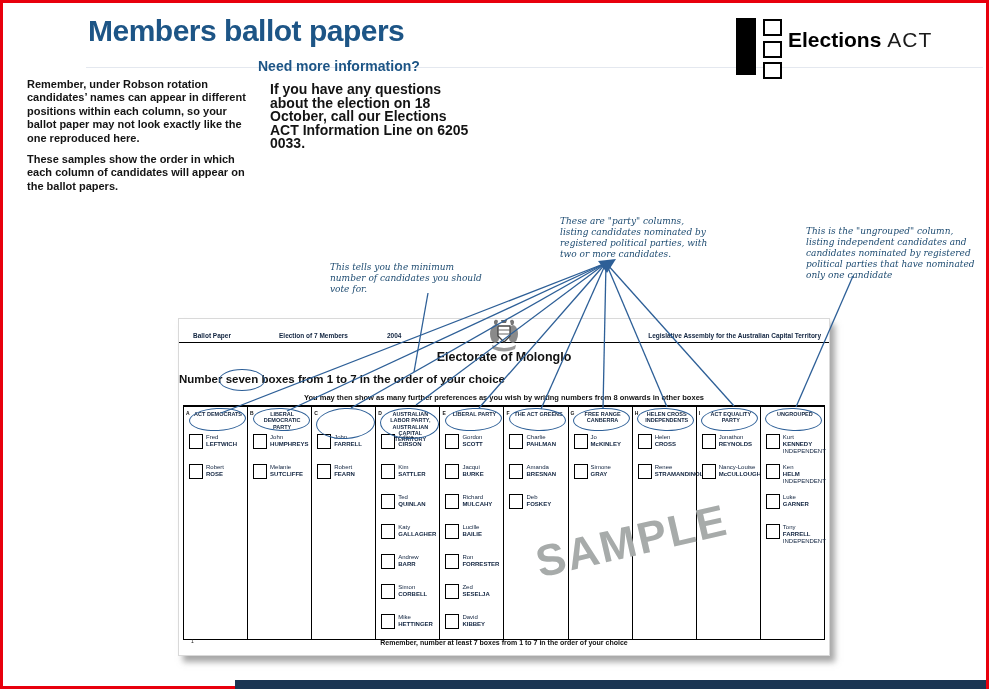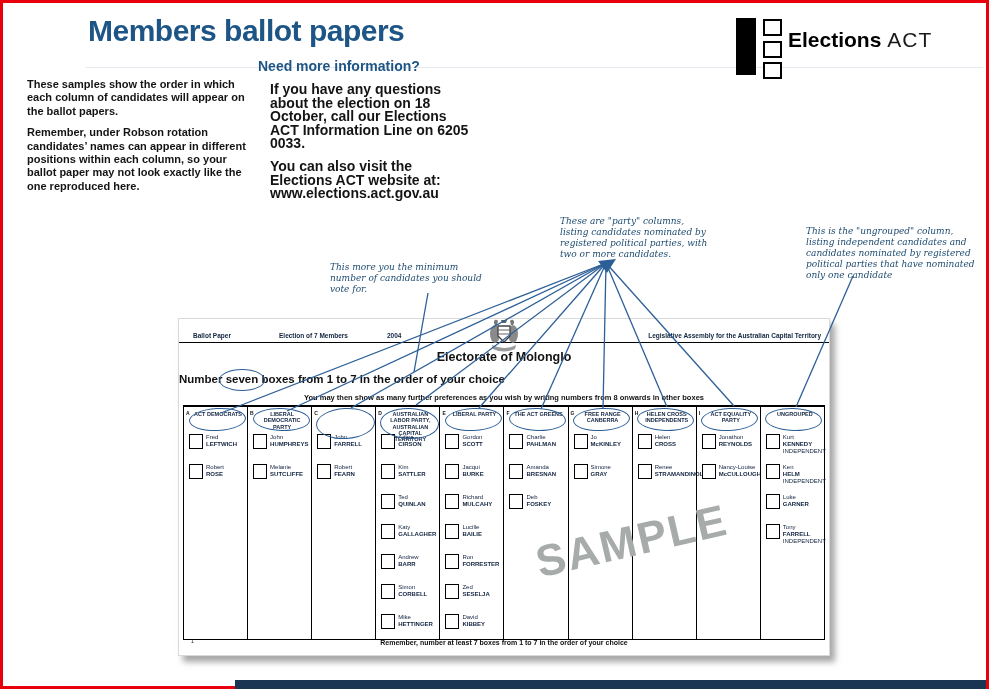--- a/index.html
+++ b/index.html
@@ -78,39 +78,38 @@
 </head>
 <body>
 
 <div class="frame"></div>
 <div class="navybar"></div>
 
 <div class="title">Members ballot papers</div>
 <div class="hdr-rule"></div>
 
 <div class="intro">
+  <p>Remember, under Robson rotation candidates’ names can appear in different positions within each column, so your ballot paper may not look exactly like the one reproduced here.</p>
   <p>These samples show the order in which each column of candidates will appear on the ballot papers.</p>
-  <p>Remember, under Robson rotation candidates’ names can appear in different positions within each column, so your ballot paper may not look exactly like the one reproduced here.</p>
 </div>
 
 <div class="infocol">
   <p class="ih">Need more information?</p>
   <p>If you have any questions about the election on 18 October, call our Elections ACT Information Line on 6205 0033.</p>
-  <p>You can also visit the Elections ACT website at: www.elections.act.gov.au</p>
 </div>
 
 <div class="logo">
   <div class="bar"></div>
   <div class="sq sq1"></div>
   <div class="sq sq2"></div>
   <div class="sq sq3"></div>
   <div class="ltxt"><b>Elections</b> <span>ACT</span></div>
 </div>
 
-<div class="note note-min">This more you the minimum number of candidates you should vote for.</div>
+<div class="note note-min">This tells you the minimum number of candidates you should vote for.</div>
 <div class="note note-party">These are "party" columns, listing candidates nominated by registered political parties, with two or more candidates.</div>
 <div class="note note-ungrouped">This is the "ungrouped" column, listing independent candidates and candidates nominated by registered political parties that have nominated only one candidate</div>
 
 <svg class="overlay" viewBox="0 0 989 689">
   <line x1="606" y1="263" x2="221" y2="413"></line>
   <line x1="606" y1="263" x2="287" y2="411"></line>
   <line x1="606" y1="263" x2="351" y2="408"></line>
   <line x1="606" y1="263" x2="416" y2="405"></line>
   <line x1="606" y1="263" x2="479" y2="408"></line>
   <line x1="606" y1="263" x2="541" y2="409"></line>

